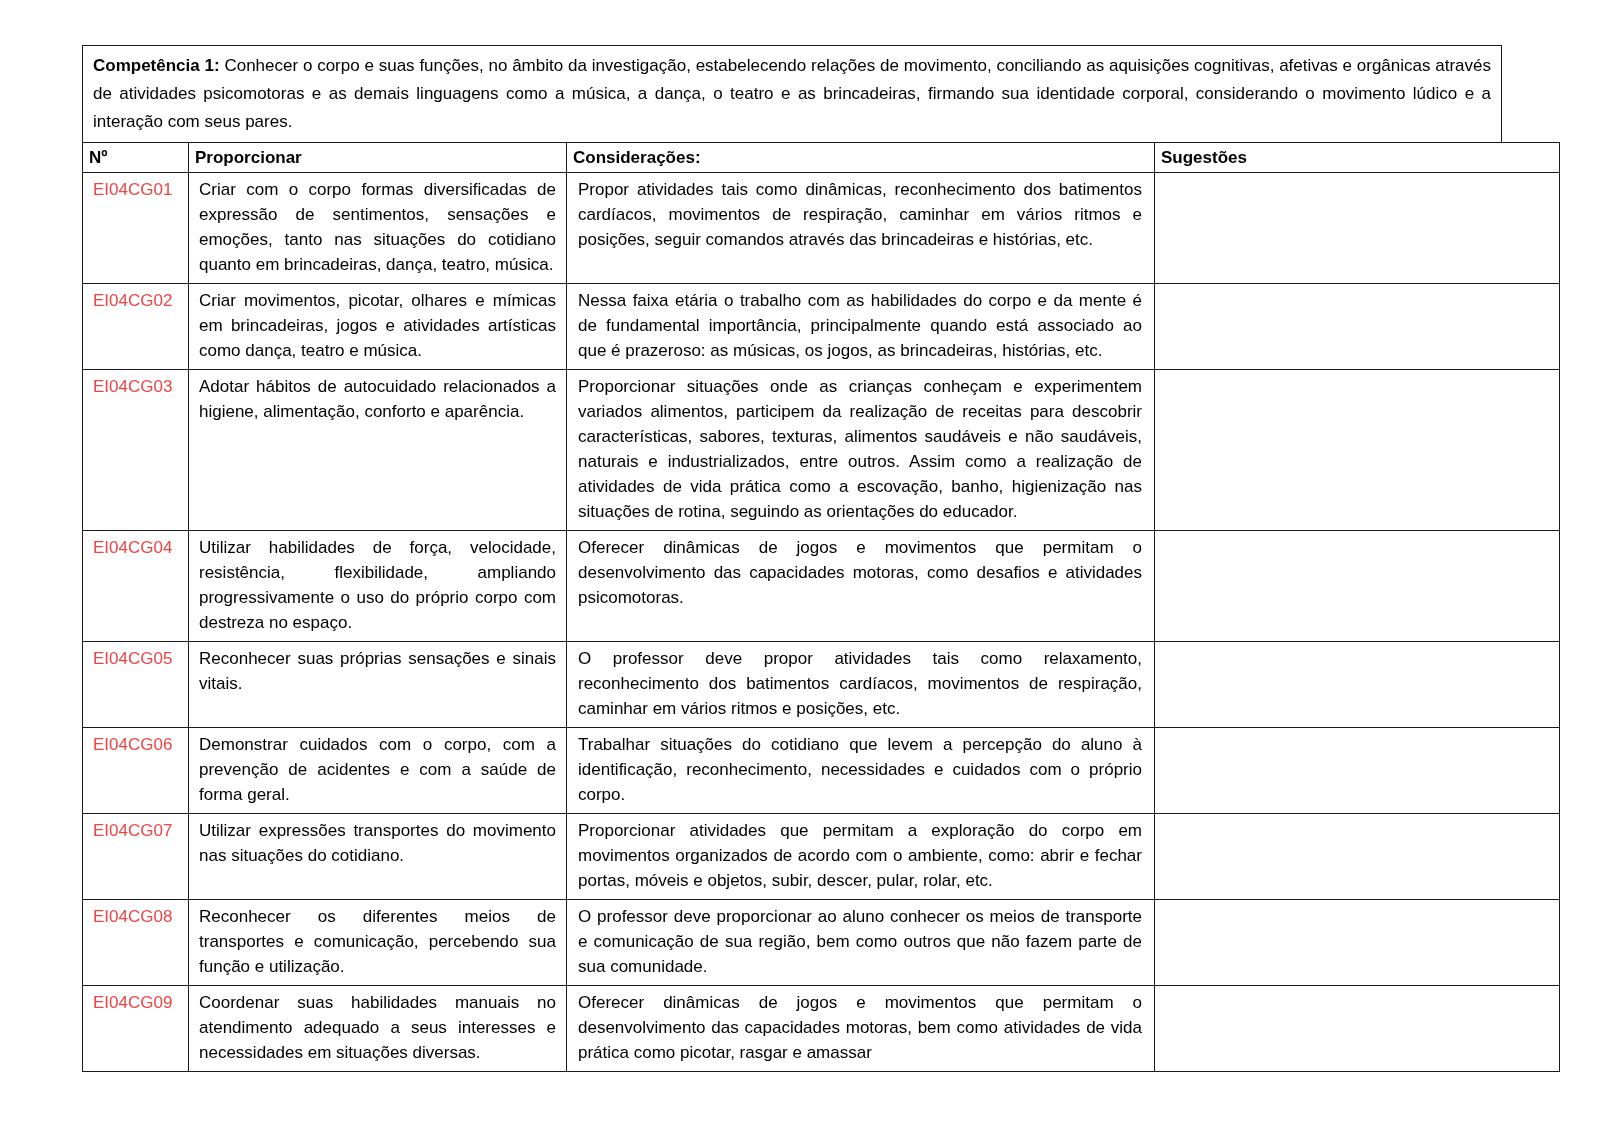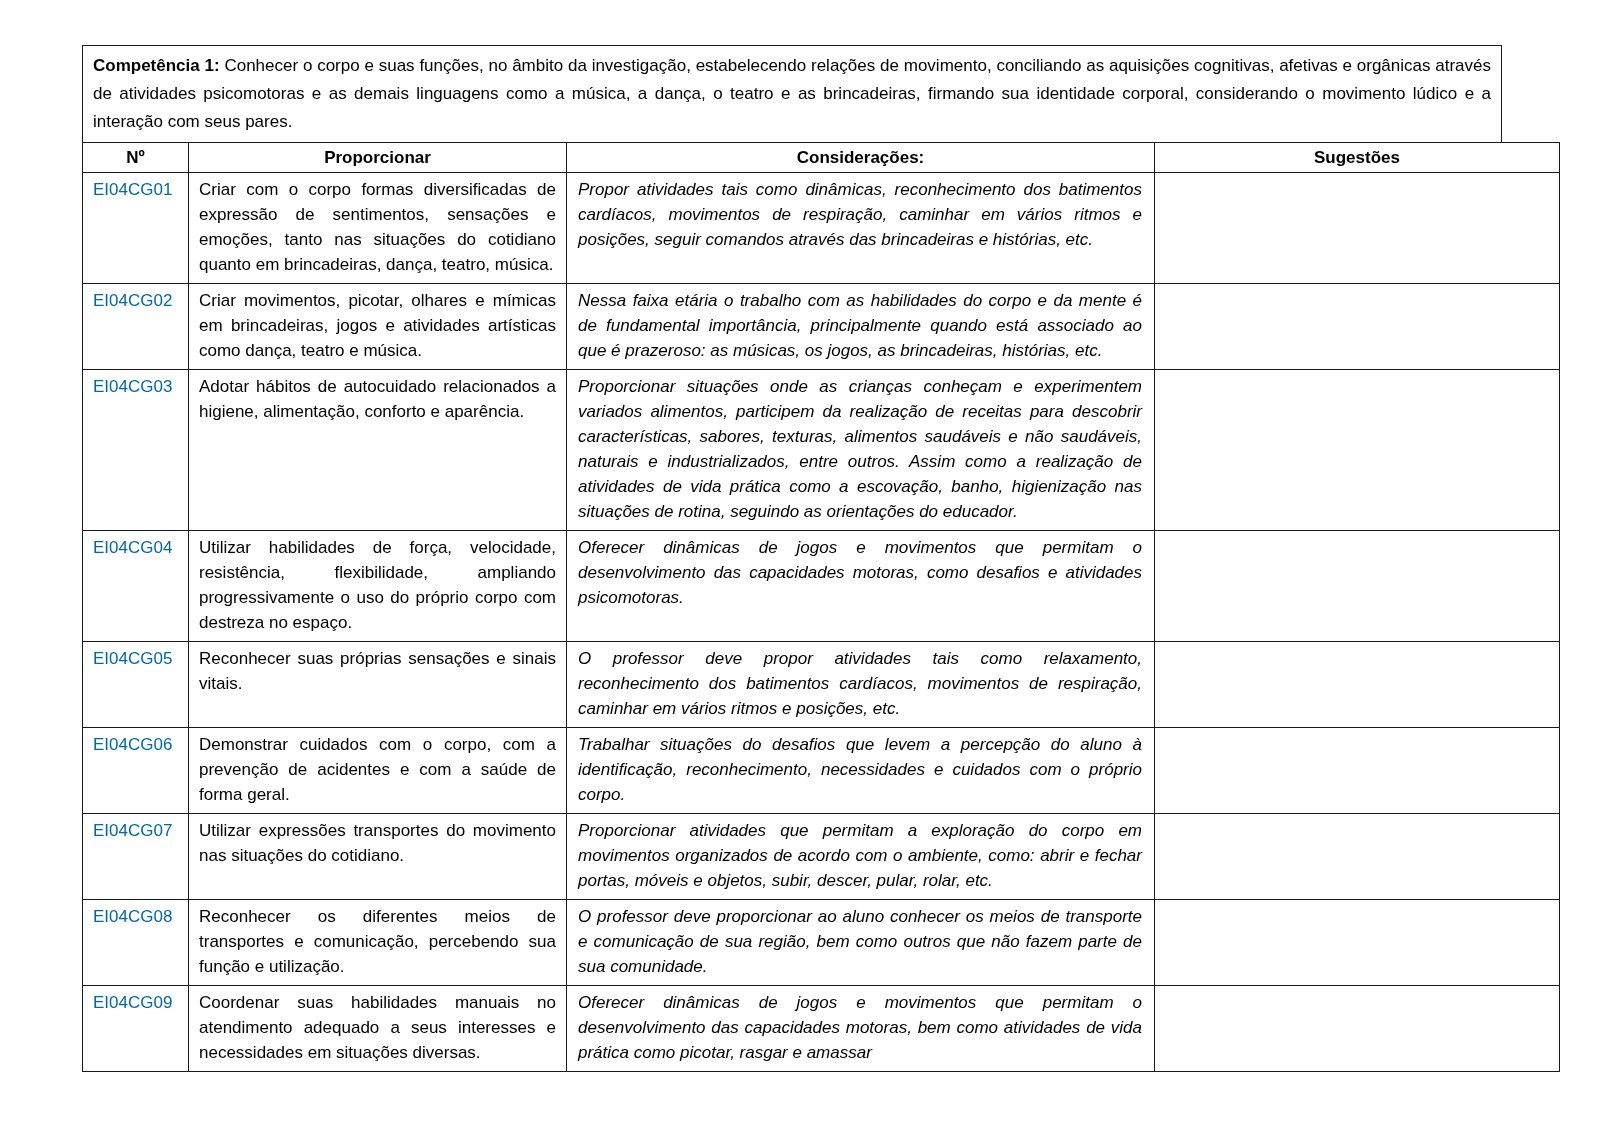--- a/index.html
+++ b/index.html
@@ -41,36 +41,35 @@
     vertical-align: top;
     font-size: 17px;
     line-height: 25px;
   }
   th.col-num  { width: 106px; }
   th.col-desc { width: 378px; }
   th.col-cons { width: 588px; }
   th.col-sug  { width: 405px; margin-top: 20px; }
   table.main-table th {
     font-weight: bold;
-    text-align: center;
+    text-align: left;
     padding: 2px 6px;
   }
   td.cell-num {
     padding: 4px 6px 4px 10px;
-    color: #0369a1;
+    color: #ef4444;
     text-align: left;
   }
   td.cell-desc {
     padding: 4px 10px 6px 10px;
     text-align: justify;
   }
   td.cell-cons {
     padding: 4px 12px 6px 11px;
     text-align: justify;
-    font-style: italic;
   }
   td.cell-sug {
     padding: 4px 8px;
   }
 </style>
 </head>
 <body>
 
 <div class="page">
   <div class="doc">
@@ -115,21 +114,21 @@
         </tr>
         <tr>
           <td class="cell-num">EI04CG05</td>
           <td class="cell-desc">Reconhecer suas próprias sensações e sinais vitais.</td>
           <td class="cell-cons">O professor deve propor atividades tais como relaxamento, reconhecimento dos batimentos cardíacos, movimentos de respiração, caminhar em vários ritmos e posições, etc.</td>
           <td class="cell-sug"></td>
         </tr>
         <tr>
           <td class="cell-num">EI04CG06</td>
           <td class="cell-desc">Demonstrar cuidados com o corpo, com a prevenção de acidentes e com a saúde de forma geral.</td>
-          <td class="cell-cons">Trabalhar situações do desafios que levem a percepção do aluno à identificação, reconhecimento, necessidades e cuidados com o próprio corpo.</td>
+          <td class="cell-cons">Trabalhar situações do cotidiano que levem a percepção do aluno à identificação, reconhecimento, necessidades e cuidados com o próprio corpo.</td>
           <td class="cell-sug"></td>
         </tr>
         <tr>
           <td class="cell-num">EI04CG07</td>
           <td class="cell-desc">Utilizar expressões transportes do movimento nas situações do cotidiano.</td>
           <td class="cell-cons">Proporcionar atividades que permitam a exploração do corpo em movimentos organizados de acordo com o ambiente, como: abrir e fechar portas, móveis e objetos, subir, descer, pular, rolar, etc.</td>
           <td class="cell-sug"></td>
         </tr>
         <tr>
           <td class="cell-num">EI04CG08</td>

